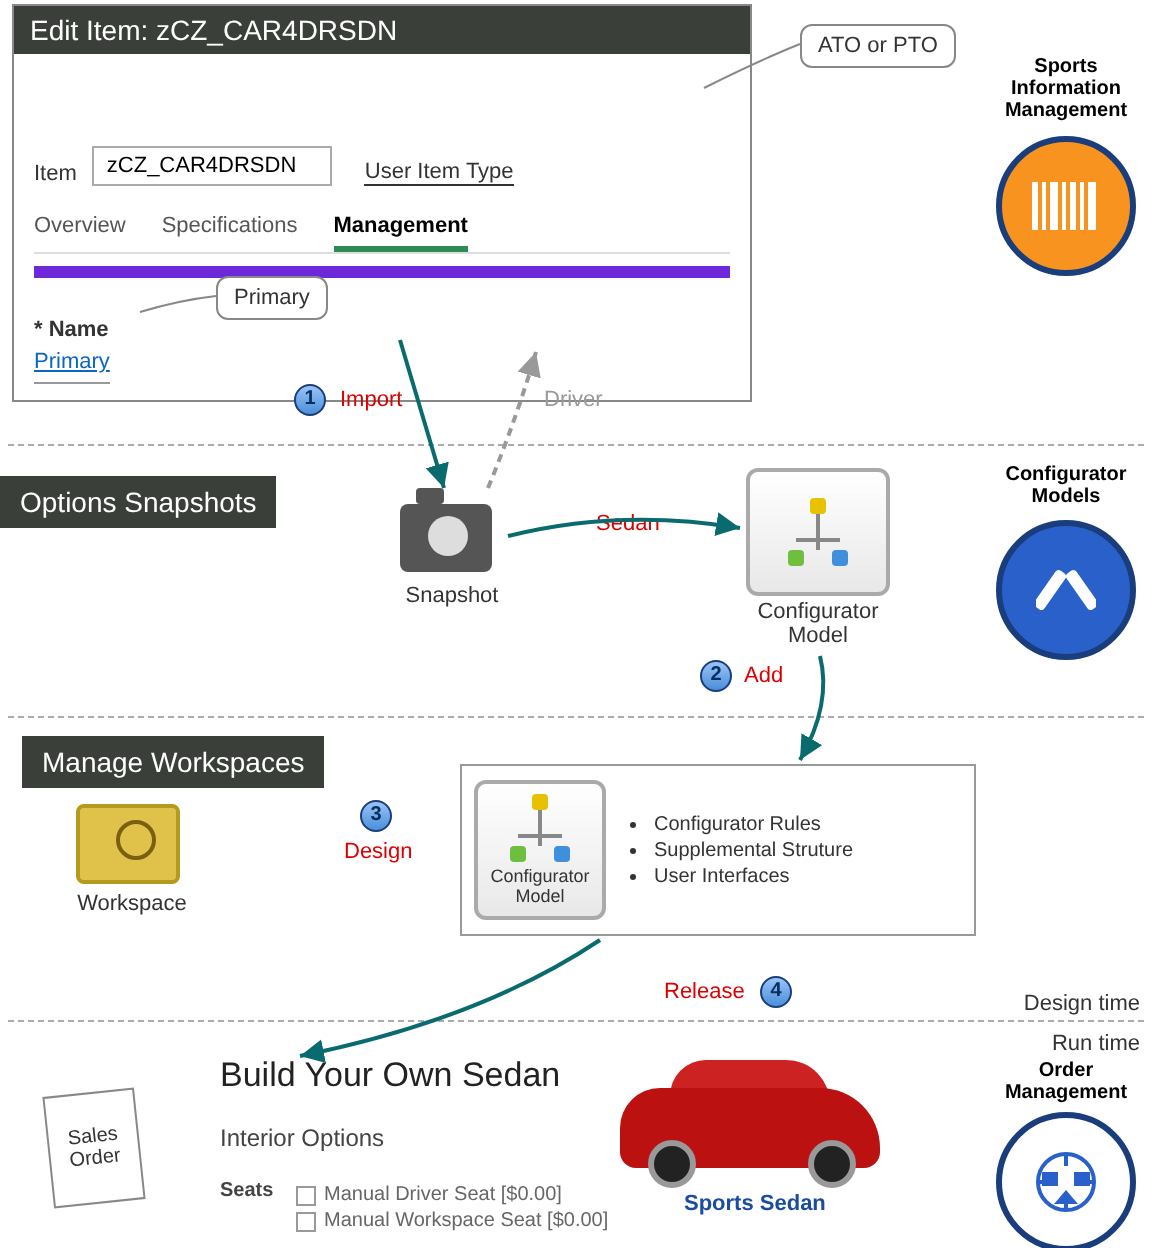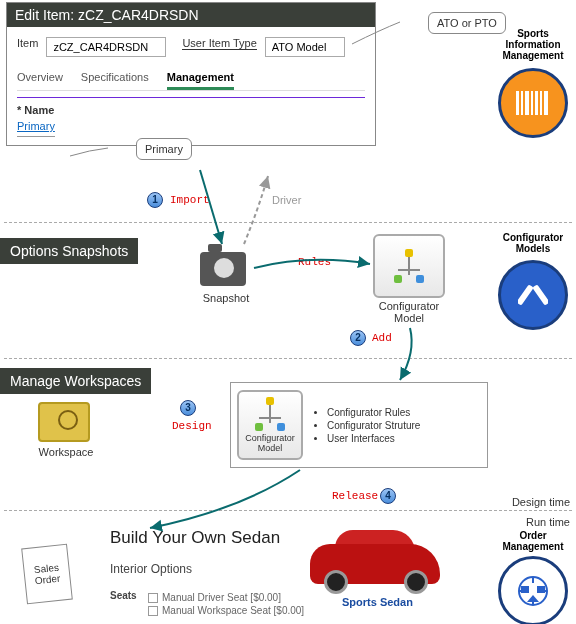--- a/index.html
+++ b/index.html
@@ -20,51 +20,51 @@
     border: 1px solid #888;
     background: #fff;
   }
   .edit-item-header {
     background: #3a3f39;
     color: #fff;
     padding: 4px 8px;
     font-size: 14px;
   }
   .edit-item-body { padding: 10px 10px 8px 10px; }
-  .row { display: flex; align-items: flex-start; gap: 8px; margin-bottom: 10px; }
+  .row { display: flex; align-items: flex-end; gap: 8px; margin-bottom: 10px; }
   .lbl { color: #333; font-size: 11px; }
   .inp {
     border: 1px solid #aaa;
     padding: 3px 6px;
     font-size: 11px;
     background: #fff;
+    margin-top: 36px;
   }
   .tabs { display: flex; gap: 18px; border-bottom: 1px solid #ddd; margin-bottom: 6px;}
   .tab { padding: 4px 0; color: #555; font-size: 11px; cursor: pointer;}
   .tab.active { font-weight: bold; border-bottom: 3px solid #2e8b57; color:#000;}
-  .name-header { border-top: 1px solid #6d28d9; padding-top: 6px; font-weight: bold; }
+  .name-header { border-top: 6px solid #6d28d9; padding-top: 20px; font-weight: bold; }
   .primary-link { color: #0a66c2; padding: 4px 0; display:inline-block; border-bottom:1px solid #999;}
   .callout {
     position: absolute;
     border: 1px solid #888;
     border-radius: 6px;
     padding: 4px 8px;
     background: #fff;
     font-size: 11px;
-    margin-left: 28px;
   }
   .section-label {
     position: absolute;
     background: #3a3f39;
     color: #fff;
     padding: 5px 10px;
     font-size: 14px;
   }
   .arrow-lbl { position: absolute; font-size: 11px; }
-  .arrow-lbl.red { color: #d00; font-family: Liberation Mono, monospace; }
+  .arrow-lbl.red { color: #d00; }
   .arrow-lbl.gray { color: #999; }
   .step {
     position: absolute;
     width: 16px; height: 16px;
     border: 1px solid #1a3d7c;
     border-radius: 50%;
     background: linear-gradient(#9bc4f5,#4b8edb);
     color: #053062;
     font-size: 10px;
     text-align: center;
@@ -146,21 +146,20 @@
 </head>
 <body>
 
 <div class="edit-item">
   <div class="edit-item-header">Edit Item: zCZ_CAR4DRSDN</div>
   <div class="edit-item-body">
     <div class="row">
       <span class="lbl">Item</span>
       <input class="inp" style="width: 120px;" value="zCZ_CAR4DRSDN">
       <span class="lbl" style="margin-left:8px;border-bottom:1px solid #333">User Item Type</span>
-      <input class="inp" style="width: 80px;" value="ATO Model">
     </div>
     <div class="tabs">
       <div class="tab">Overview</div>
       <div class="tab">Specifications</div>
       <div class="tab active">Management</div>
     </div>
     <div class="name-header">* Name</div>
     <a href="#" class="primary-link">Primary</a>
   </div>
 </div>
@@ -189,21 +188,21 @@
 
 <div class="dash-line" style="top:222px"></div>
 
 <div class="section-label" style="top:238px;left:0">Options Snapshots</div>
 
 <div style="position:absolute;top:252px;left:200px">
     <div class="camera"></div>
   </div>
 <div class="icon-caption" style="top:292px;left:198px;width:56px">Snapshot</div>
 
-<div class="arrow-lbl red" style="top:256px;left:298px">Rules</div>
+<div class="arrow-lbl red" style="top:256px;left:298px">Sedan</div>
 
 <div class="icon-box" style="top:234px;left:373px;width:72px;height:64px">
   <div class="config-ic">
       <div class="n a"></div>
       <div class="n b"></div>
       <div class="n c"></div>
       <div class="l"></div>
       <div class="l2"></div>
     </div>
 </div>
@@ -217,21 +216,21 @@
         <rect x="20" y="4" width="6" height="22" rx="2" transform="rotate(-35 23 15)"></rect>
       </g>
     </svg>
 </div>
 
 <div class="step" style="top:330px;left:350px">2</div>
 <div class="arrow-lbl red" style="top:332px;left:372px">Add</div>
 
 <div class="dash-line" style="top:358px"></div>
 
-<div class="section-label" style="top:368px;left:0">Manage Workspaces</div>
+<div class="section-label" style="top:368px;left:11px">Manage Workspaces</div>
 
 <div style="position:absolute;top:402px;left:38px">
     <div class="ws-ic"></div>
   </div>
 <div class="icon-caption" style="top:446px;left:34px;width:64px">Workspace</div>
 
 <div class="step" style="top:400px;left:180px">3</div>
 <div class="arrow-lbl red" style="top:420px;left:172px">Design</div>
 
 <div class="workspace-box" style="top:382px;left:230px;width:258px;height:86px">
@@ -240,21 +239,21 @@
         <div class="n a"></div>
         <div class="n b"></div>
         <div class="n c"></div>
         <div class="l"></div>
         <div class="l2"></div>
       </div>
     <div style="font-size:9px;text-align:center;margin-top:2px">Configurator<br>Model</div>
   </div>
   <ul class="bullets" style="margin-left:14px">
     <li>Configurator Rules</li>
-    <li>Configurator Struture</li>
+    <li>Supplemental Struture</li>
     <li>User Interfaces</li>
   </ul>
 </div>
 
 <div class="arrow-lbl red" style="top:490px;left:332px">Release</div>
 <div class="step" style="top:488px;left:380px">4</div>
 
 <div class="dash-line" style="top:510px"></div>
 <div class="phase-lbl" style="top:496px">Design time</div>
 <div class="phase-lbl" style="top:516px">Run time</div>

